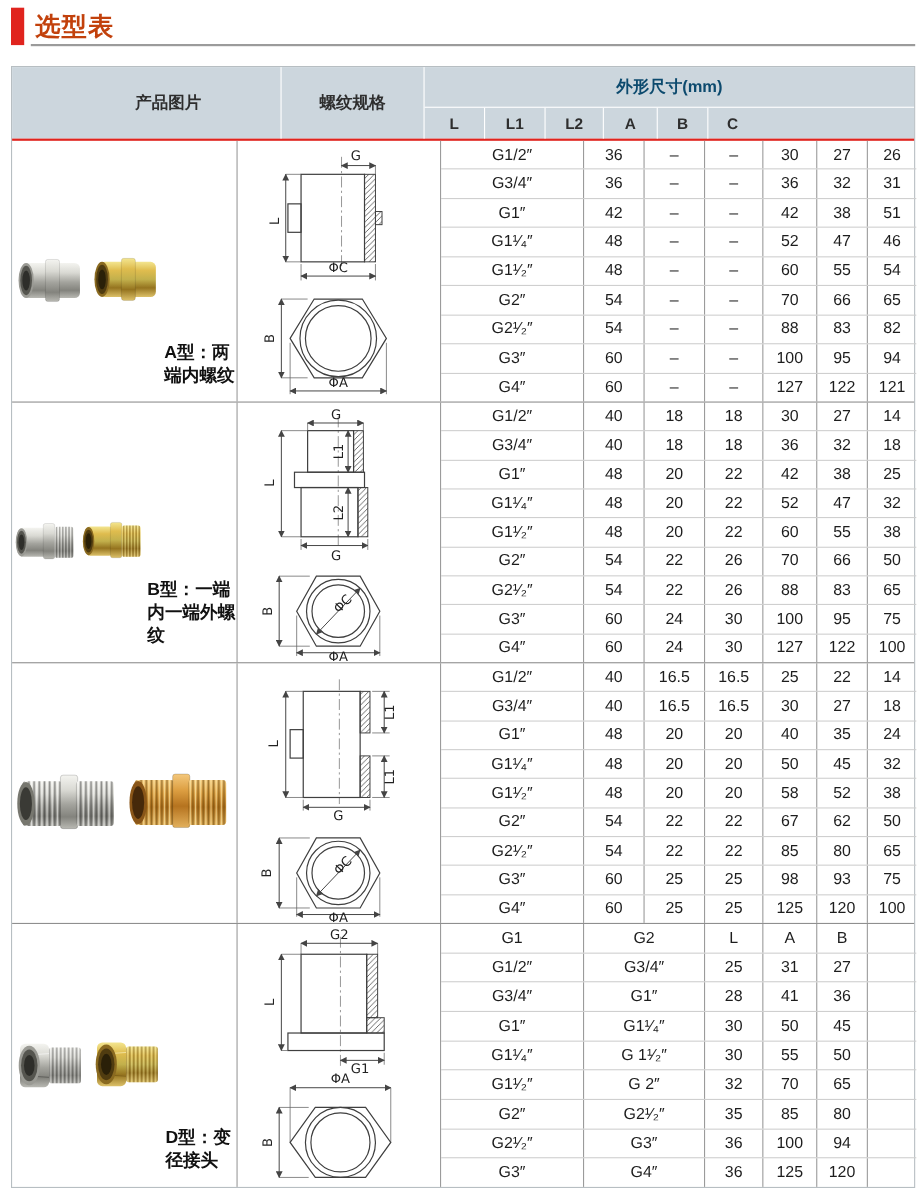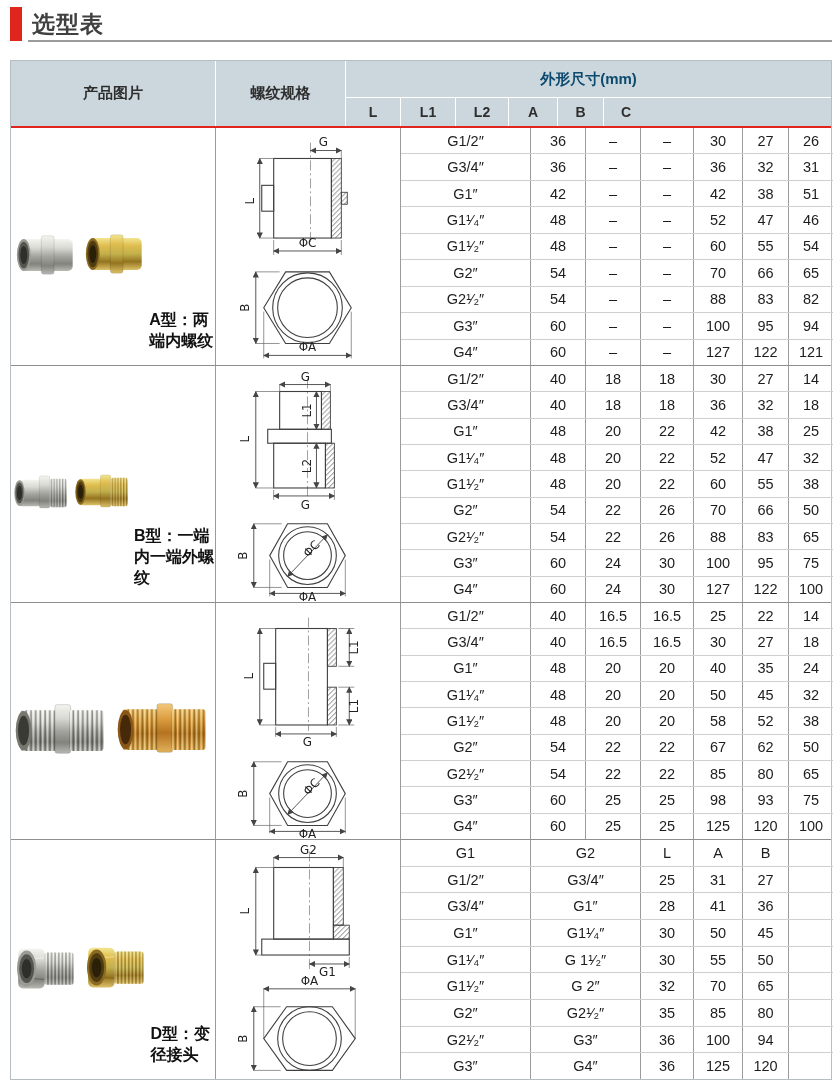--- a/index.html
+++ b/index.html
@@ -1,28 +1,28 @@
 <!DOCTYPE html>
 <html style="--accent-red: #e0241e; --header-bg: #ccd6dd; --grid-dark: #9b9b9b; --grid-light: #cfcfcf; --section-line: #8f8f8f;"><head>
 <meta charset="utf-8">
 <style>
   * { margin:0; padding:0; box-sizing:border-box; }
   html,body { background:#ffffff; font-family:"Liberation Sans","DejaVu Sans",sans-serif; }
   .page { position:relative; width:840px; height:1082px; background:#fff; overflow:hidden; }
 
   
   .accent-bar { position:absolute; left:10px; top:7px; width:12px; height:34px; background:var(--accent-red,#e0241e); }
-  .page-title { position:absolute; left:32px; top:9px; font-size:23px; font-weight:bold; color:#404040; letter-spacing:1px; }
+  .page-title { position:absolute; left:32px; top:9px; font-size:23px; font-weight:bold; color:#c2410c; letter-spacing:1px; }
   .title-underline { position:absolute; left:28px; top:40px; width:804px; height:2px; background:#9b9b9b; }
 
   
   .tbl { position:absolute; left:10px; top:60px; width:822px; border:1px solid #b7bec2; background:#fff; }
 
   
-  .thead { display:flex; background:var(--header-bg,#ccd6dd); height:65px; }
+  .thead { display:flex; background:var(--header-bg,#ccd6dd); height:65px;padding-left:40px; }
   .hc { display:flex; align-items:center; justify-content:center; font-weight:bold; font-size:15px; color:#2e2e2e; border-right:1px solid #fff; }
   .c-prod { width:205px; } .c-draw { width:185px; } .c-spec { width:130px; }
   .dims { flex:1; display:flex; flex-direction:column; }
   .dims-top { height:37px; display:flex; align-items:center; justify-content:center; font-weight:bold; font-size:15px; color:#0c4a6e; border-bottom:1px solid #fff; }
   .dims-sub { flex:1; display:flex; }
   .dims-sub .hc { font-size:14px; }
   .c-l { width:55px; } .c-l1 { width:55px; } .c-l2 { width:53px; }
   .c-a { width:49px; } .c-b { width:46px; } .c-c { width:44px; border-right:none !important; }
   .c-g2 { width:110px; }
   .hr-red { height:2px; background:var(--accent-red,#e0241e); }

